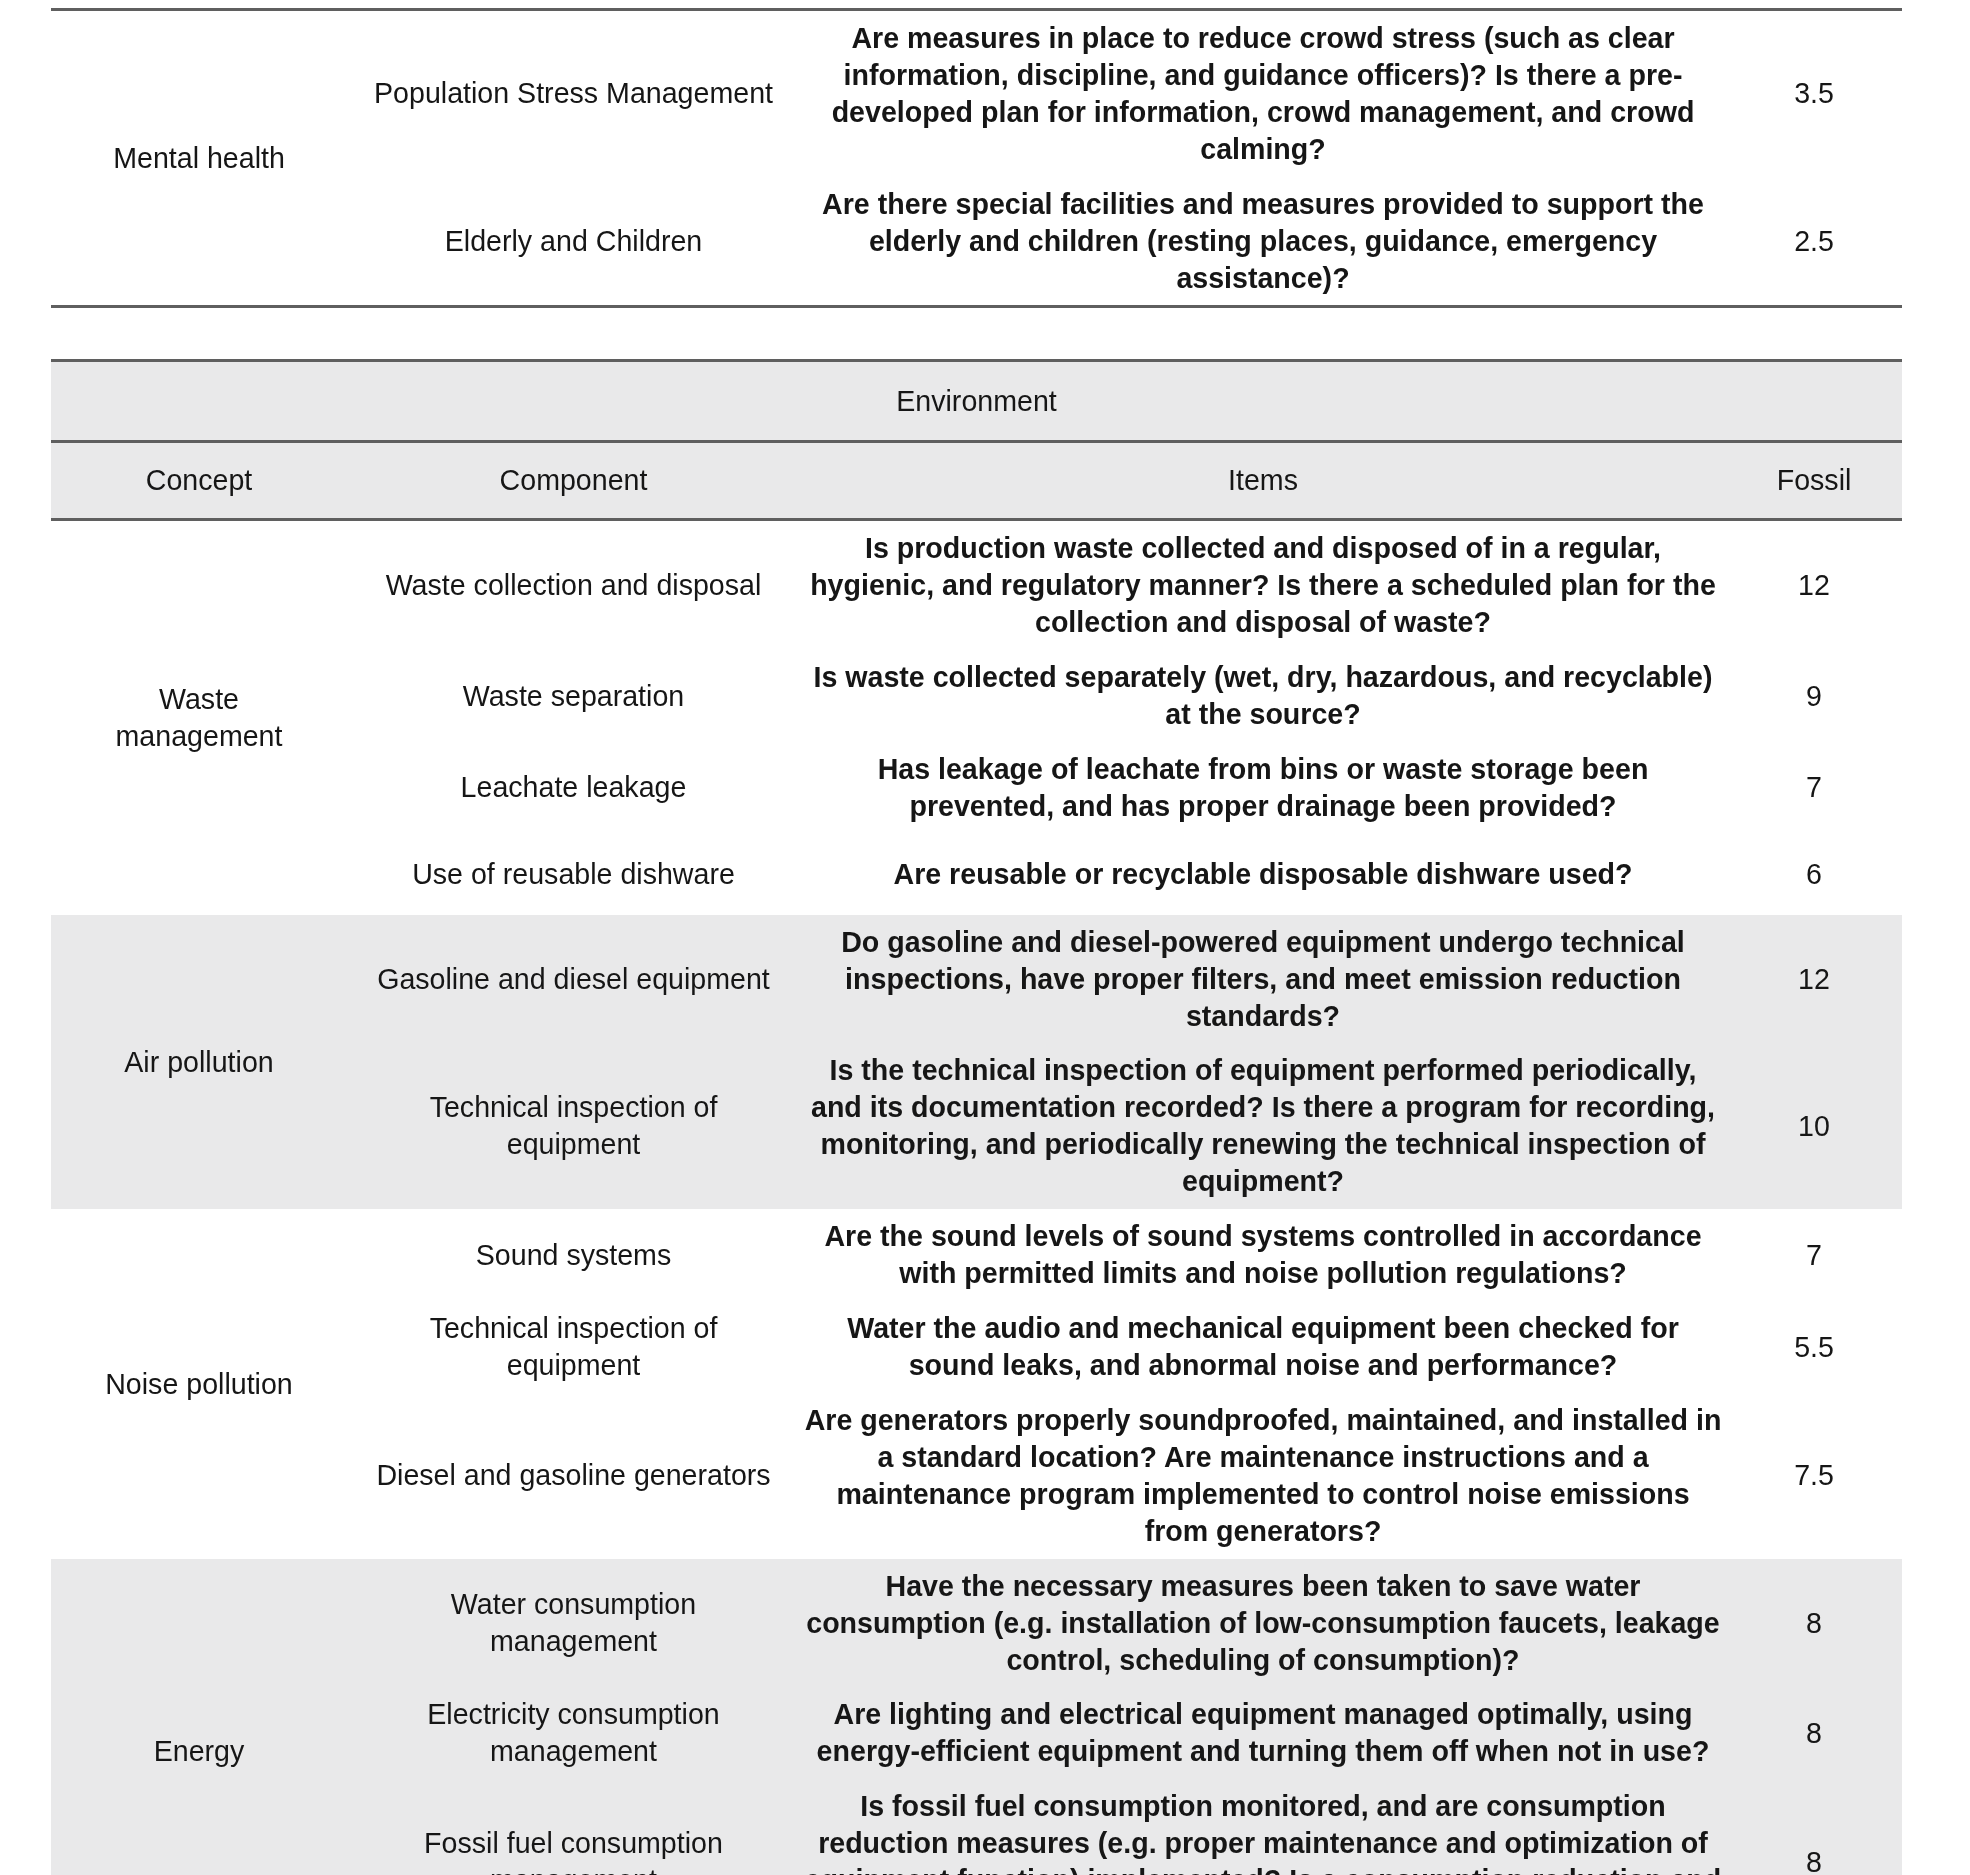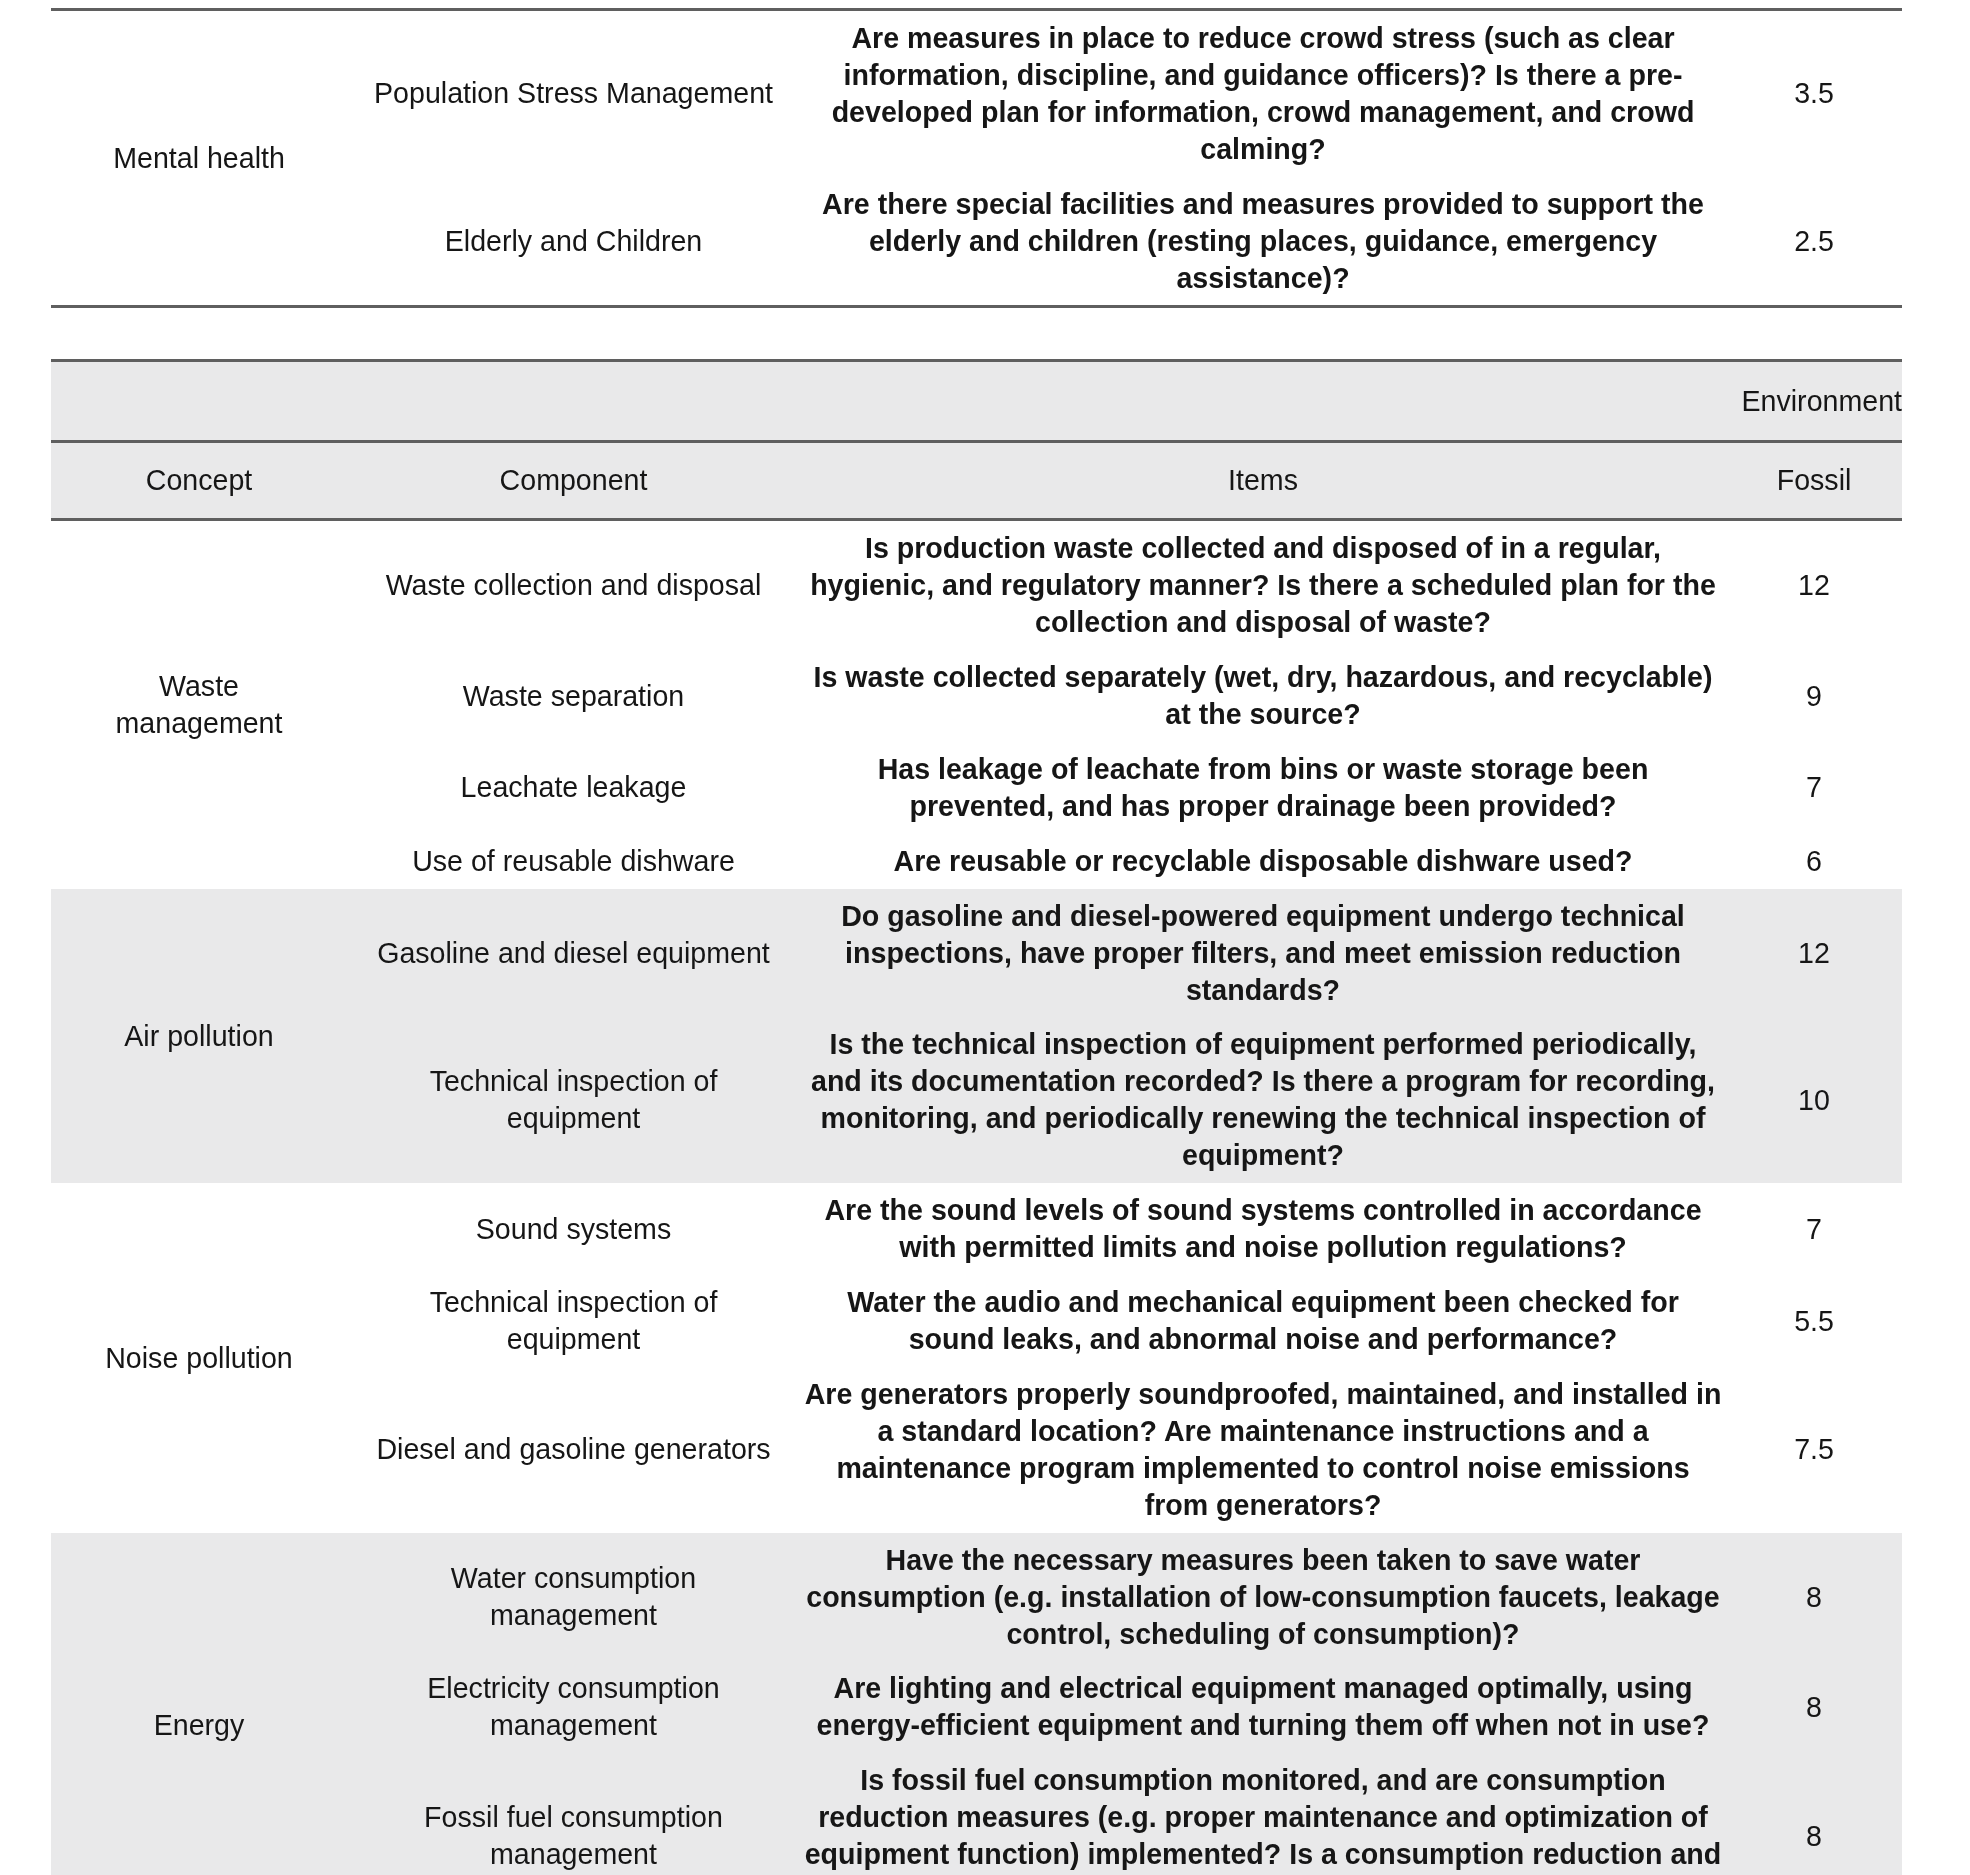--- a/index.html
+++ b/index.html
@@ -27,27 +27,26 @@
   col.c-items{width:926px;}
   col.c-weight{width:176px;}
   td{
     text-align:center;
     vertical-align:middle;
     padding:8.9px 0;
   }
   td.concept{padding:3px 34px;}
   td.component{padding:8.9px 21.7px;}
   td.items{padding:8.9px 2px;font-weight:bold;}
-  td.weight{padding:9px 0;}
+  td.weight{padding:22px 0;}
   td.band{
     background:var(--shade);
     border-bottom:3px solid var(--rule);
     height:78px;
     padding:0;
-    text-align:right;
   }
   tr.headrow td{
     background:var(--shade);
     border-bottom:3.9px solid var(--rule);
     height:75px;
     padding:0;
   }
   tbody.shaded td{background:var(--shade);}
   .gap{height:51px;}
 </style>

